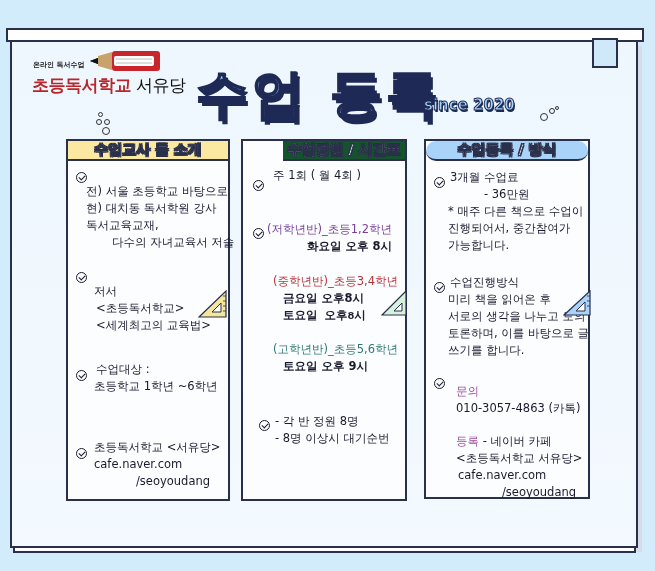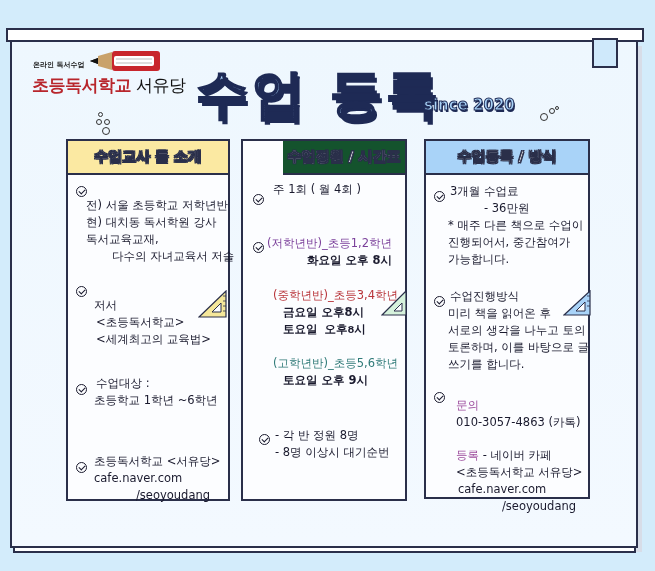--- a/index.html
+++ b/index.html
@@ -48,32 +48,32 @@
     }
     .since {
       position: absolute; left: 424px; top: 96px; font-size: 15px; font-weight: 900;
       color: #a9d3f8; -webkit-text-stroke: 1px #1e2a55; text-shadow: 1px 2px 0 #1e2a55;
     }
     .bubble { position: absolute; border: 1px solid #333; border-radius: 50%; background: transparent; }
     .card {
       position: absolute; top: 139px; background: #fcfdff; border: 2px solid #2a2f4a;
     }
     .card-head {
-      height: 34px; border-bottom: 2px solid #2a2f4a;
+      height: 20px; border-bottom: 2px solid #2a2f4a;
       display: flex; align-items: center; justify-content: center;
       font-size: 14px; font-weight: 900; color: #ffffff;
       -webkit-text-stroke: 0.8px #2a2f4a;
       text-shadow: 1px 1px 0 #2a2f4a, -1px -1px 0 #2a2f4a, 1px -1px 0 #2a2f4a, -1px 1px 0 #2a2f4a;
     }
     .card-1 { left: 66px; width: 164px; height: 362px; }
     .card-1 .card-head { background: #fbe9a2; }
     .card-2 { left: 241px; width: 166px; height: 362px; }
     .card-2 .card-head { background: #14532d; margin-left: 40px; }
     .card-3 { left: 424px; width: 166px; height: 360px; }
-    .card-3 .card-head { background: #a9d3f8; }
+    .card-3 .card-head { background: #a9d3f8; border-radius: 16px; }
     .card-body { position: relative; font-size: 11.5px; line-height: 17px; }
     .blk-item { position: absolute; }
     .chk {
       display: inline-block; width: 11px; height: 11px; border: 1.5px solid #1a1a2e; border-radius: 50%;
       position: relative; vertical-align: middle;
     }
     .chk::after {
       content: ""; position: absolute; left: 2.5px; top: 1px; width: 3px; height: 5px;
       border-right: 1.5px solid #1a1a2e; border-bottom: 1.5px solid #1a1a2e; transform: rotate(45deg);
     }
@@ -117,21 +117,21 @@
 <div class="bubble" style="left:549px;top:108px;width:6px;height:6px;"></div>
 <div class="bubble" style="left:555px;top:106px;width:4px;height:4px;"></div>
 
 <div class="card card-1">
   <div class="card-head">수업교사 들 소개</div>
   <div class="card-body">
     <div class="blk-item" style="left:8px;top:8px;">
       <span class="chk"></span>
     </div>
     <div class="blk-item" style="left:18px;top:22px;">
-      <div class="line">전) 서울 초등학교  저학년반</div>
+      <div class="line">전) 서울 초등학교  바탕으로</div>
       <div class="line">현) 대치동 독서학원 강사</div>
       <div class="line">독서교육교재,</div>
       <div class="line" style="padding-left:26px;">다수의 자녀교육서 저술</div>
     </div>
     <div class="blk-item" style="left:8px;top:108px;">
       <span class="chk"></span>
     </div>
     <div class="blk-item" style="left:26px;top:122px;">
       <div class="line">저서</div>
       <div class="line" style="padding-left:2px;">&lt;초등독서학교&gt;</div>

